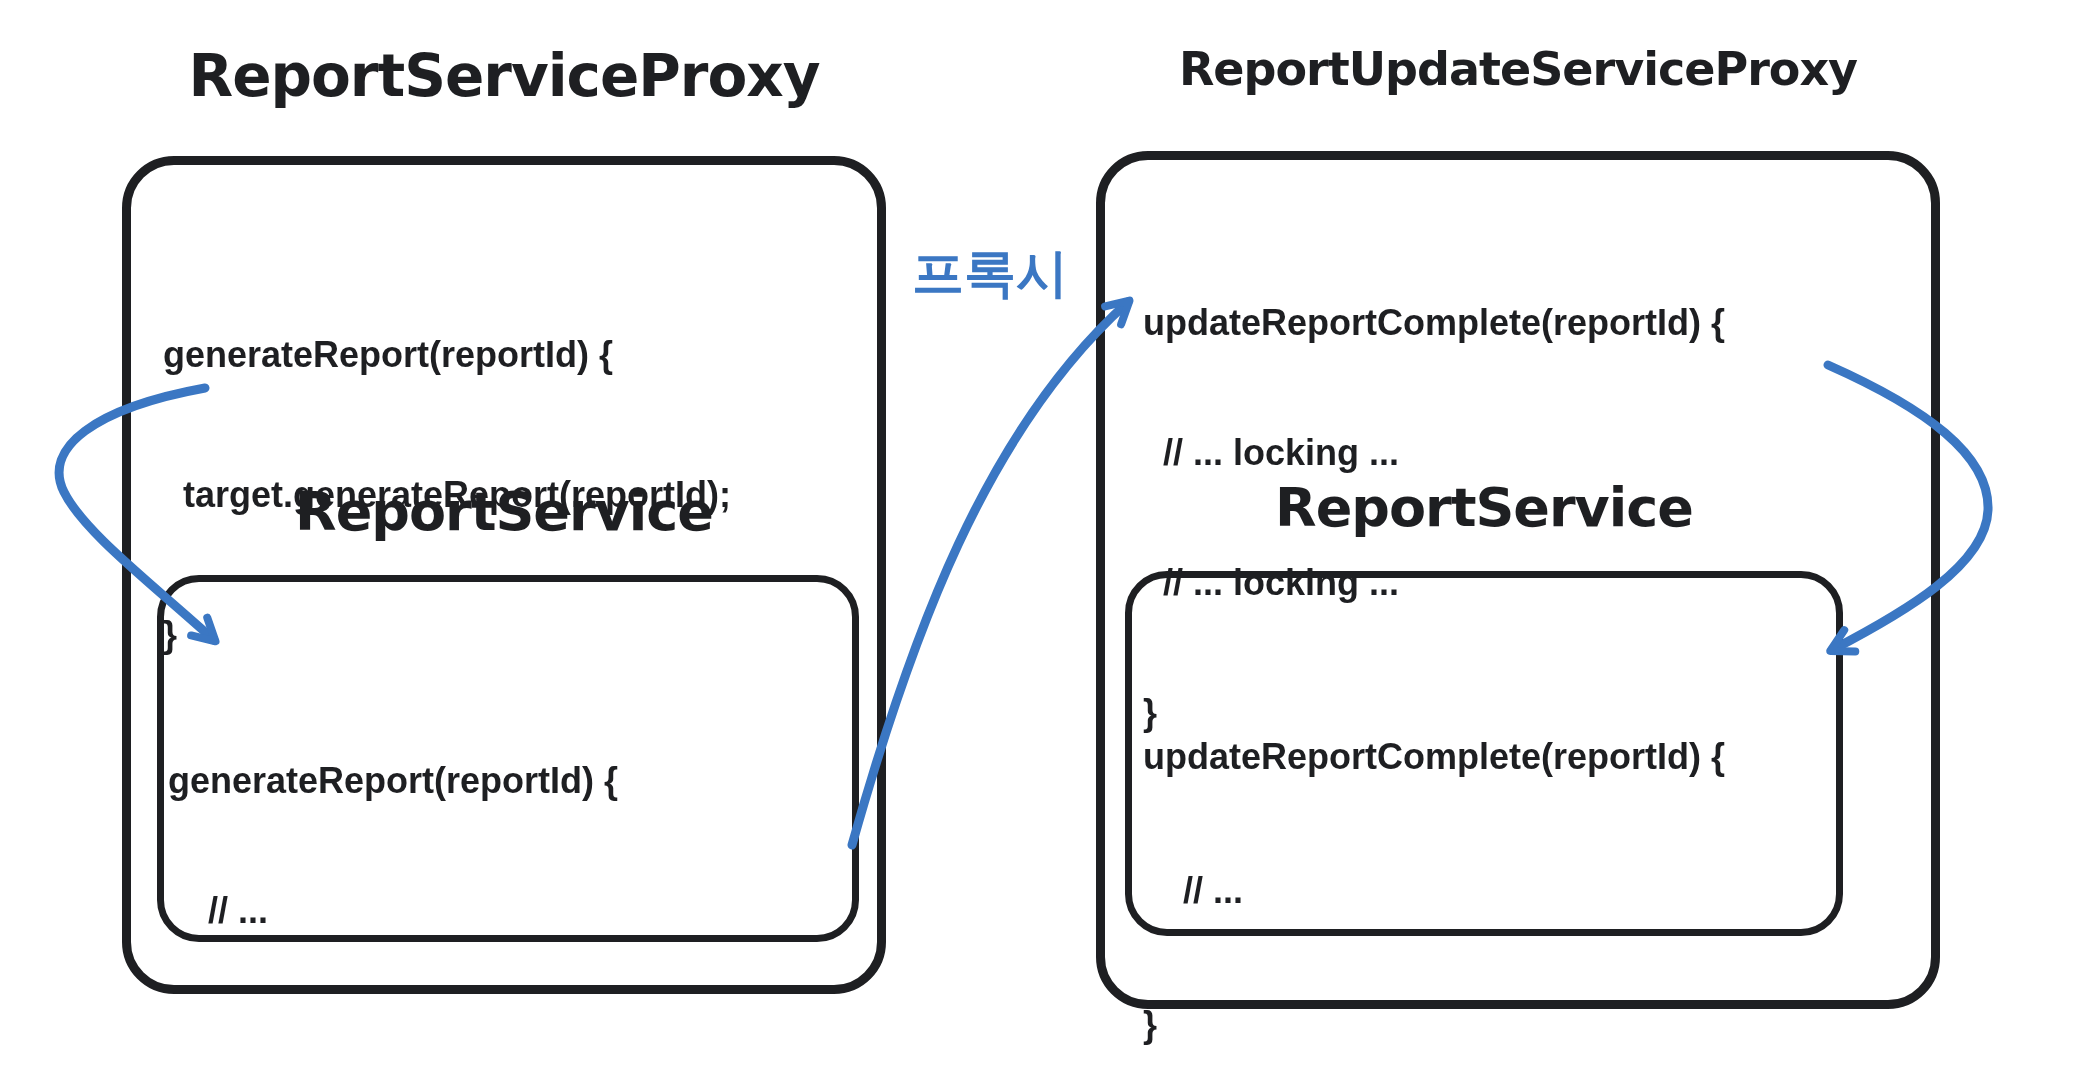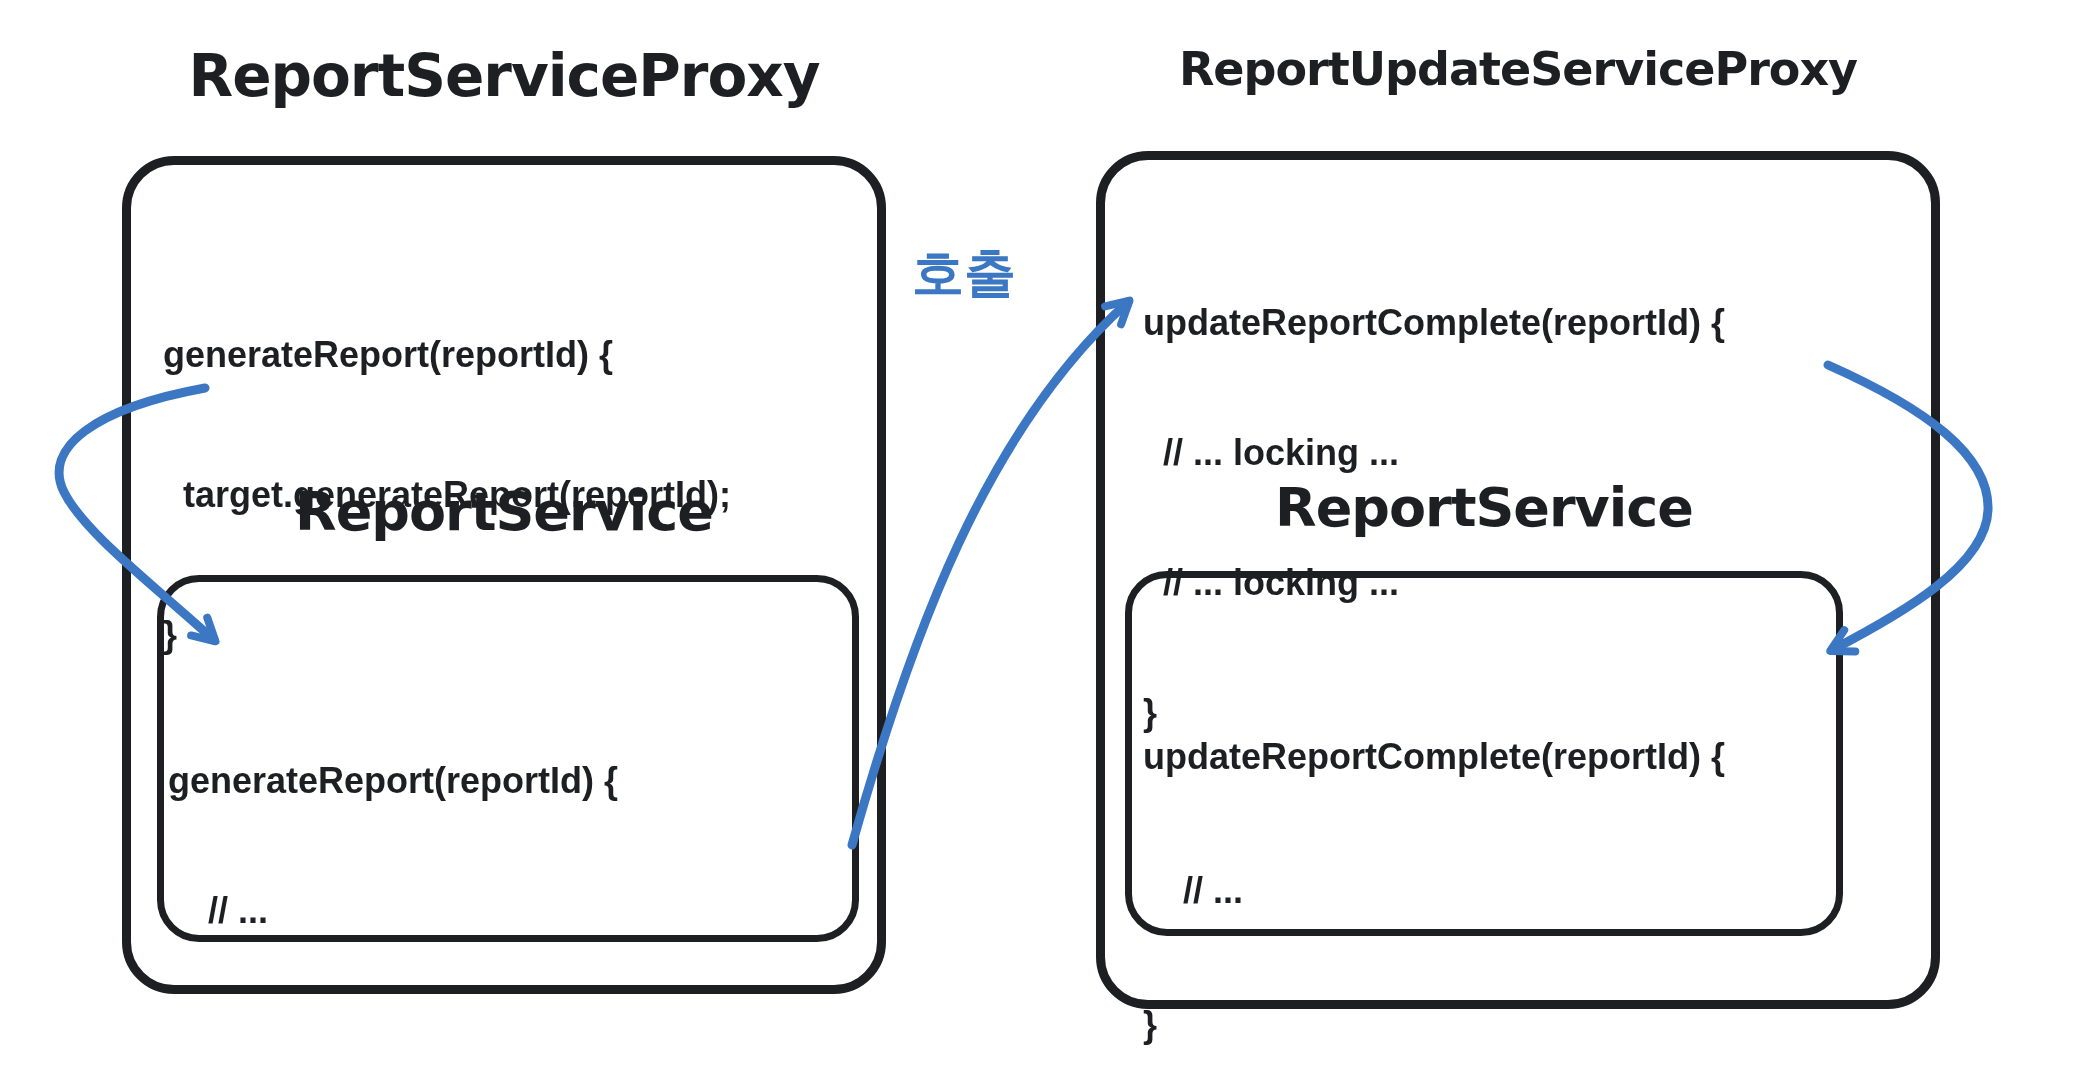--- a/index.html
+++ b/index.html
@@ -133,21 +133,21 @@
 
   <div class="box inner-box" id="right-inner-box"></div>
 
   <div class="code" id="right-service-code">
     <div class="code-line">updateReportComplete(reportId) {</div>
     <div class="code-line">    // ...</div>
     <div class="code-line">}</div>
   </div>
 
   <div id="arrow-label">
-    <div>호출</div>
+    <div>프록시</div>
   </div>
 
   <svg id="arrow-layer" viewBox="0 0 2082 1074" xmlns="http://www.w3.org/2000/svg">
     <defs>
       <marker id="arrowhead" markerWidth="38" markerHeight="38" refX="28" refY="19" orient="auto" markerUnits="userSpaceOnUse">
         <path id="arrowhead-path" d="M8 7 L30 19 L8 31"></path>
       </marker>
     </defs>
 
     <path class="arrow-path" marker-end="url(#arrowhead)" d="M 205 388 C 95 408 42 448 64 492 C 84 532 150 582 214 640"></path>

